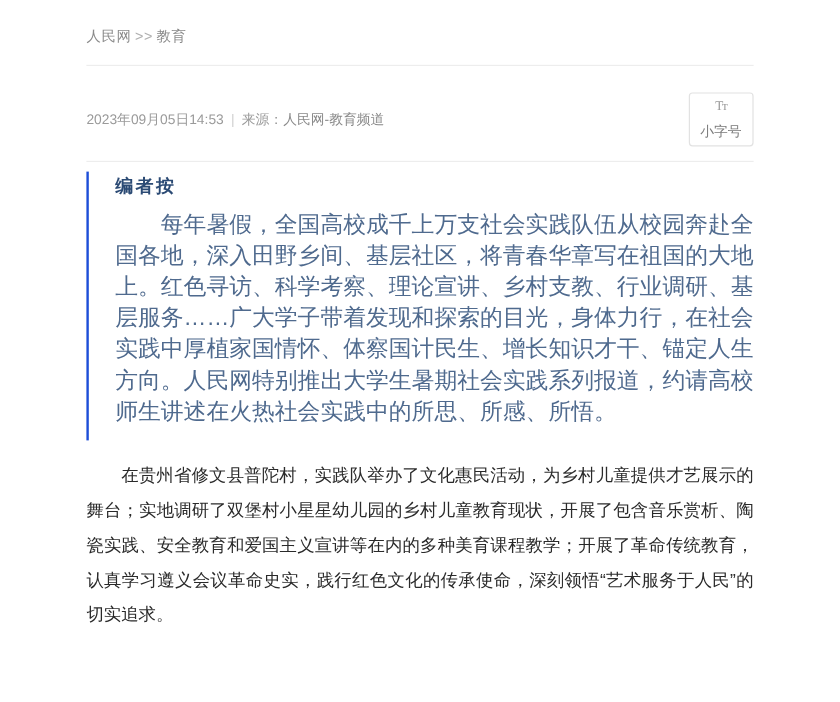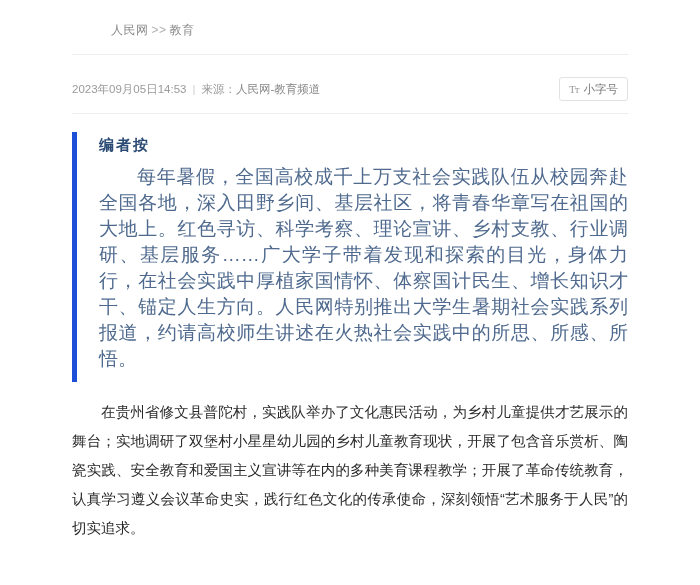--- a/index.html
+++ b/index.html
@@ -27,21 +27,20 @@
   }
 
   
   .breadcrumb {
     padding-top: 22px;
     padding-left: 72px;
     font-size: 12px;
     color: #8a8a8a;
     letter-spacing: 0.5px;
     line-height: 16px;
-    margin-left: 39px;
   }
   .breadcrumb .crumb-link {
     color: #8a8a8a;
     text-decoration: none;
   }
   .breadcrumb .crumb-sep {
     color: #b0b0b0;
     margin: 0 3px;
   }
 
@@ -89,32 +88,33 @@
     align-items: center;
     gap: 5px;
     border: 1px solid #e2e2e2;
     border-radius: 3px;
     padding: 3px 9px;
     font-size: 11.5px;
     color: #7a7a7a;
     background: #fff;
     cursor: pointer;
     line-height: 16px;
+    flex-direction: column;
   }
   .fontsize-btn .tt-icon {
     font-size: 11px;
     color: #9a9a9a;
     font-family: "Liberation Serif", serif;
     letter-spacing: -1px;
   }
 
   
   .editor-note {
-    margin-top: 18px;
-    border-left: 5px solid #1d4ed8;
+    margin-top: 8px;
+    border-left: 2px solid #1d4ed8;
     padding: 0 0 10px 22px;
   }
   .editor-note-title {
     font-size: 15px;
     font-weight: bold;
     color: #2b4a74;
     letter-spacing: 2px;
     line-height: 26px;
     margin-bottom: 6px;
   }

